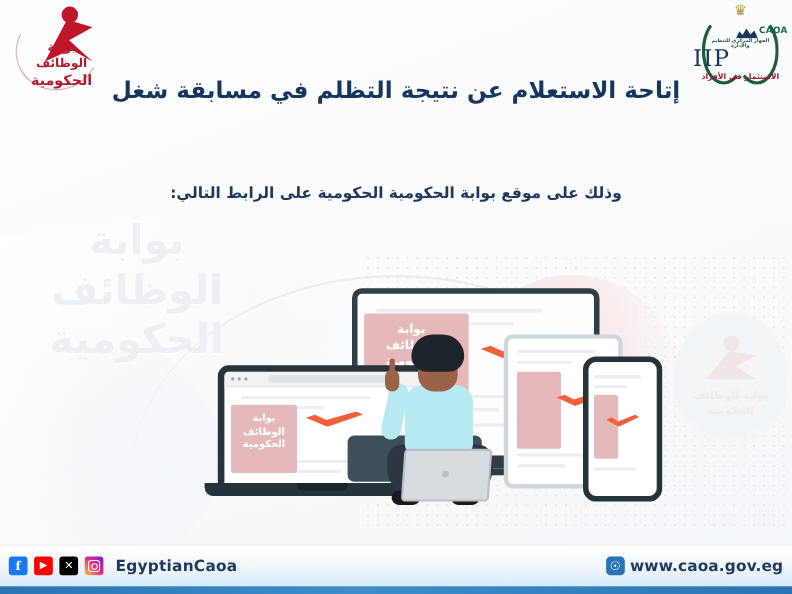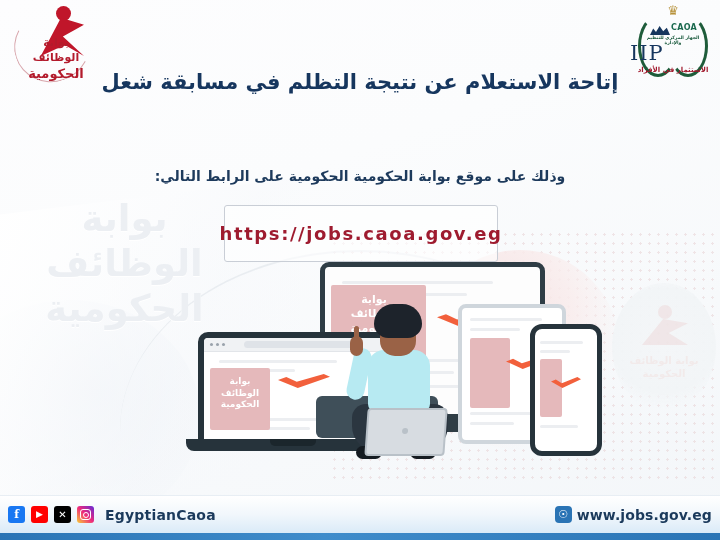--- a/index.html
+++ b/index.html
@@ -96,21 +96,21 @@
     text-align:center;line-height:14px;
   }
   .wreath{position:absolute;left:6px;top:12px;width:74px;height:56px;}
   .wreath .leafarc{
     position:absolute;top:0;width:34px;height:56px;border:3px solid #1e5c3a;
     border-radius:50%;
   }
   .wreath .la{left:2px;border-right-color:transparent;border-top-color:transparent;}
   .wreath .lb{right:2px;border-left-color:transparent;border-top-color:transparent;}
   .logo-right .caoa-mark{
-    position:absolute;left:20px;top:20px;width:42px;height:13px;
+    position:absolute;left:39px;top:20px;width:42px;height:13px;
   }
   .logo-right .caoa-mark .mtn{
     position:absolute;left:0;top:1px;width:20px;height:11px;background:#16365e;
     clip-path:polygon(0 100%,16% 40%,30% 72%,48% 18%,66% 66%,84% 34%,100% 100%);
   }
   .logo-right .caoa-mark .ctxt{
     position:absolute;left:21px;top:0;font-size:8px;font-weight:700;color:#1b6a4f;letter-spacing:.3px;
   }
   .logo-right .sub-ar{
     position:absolute;left:8px;top:32px;width:70px;text-align:center;direction:rtl;
@@ -358,23 +358,20 @@
       <div class="ctxt">CAOA</div>
     </div>
     <div class="sub-ar">الجهاز المركزي للتنظيم والإدارة</div>
     <div class="iip">IIP</div>
     <div class="motto">الاستثمار في الأفراد</div>
   </div>
 
   <div class="h-line2">إتاحة الاستعلام عن نتيجة التظلم في مسابقة شغل</div>
   <div class="h-line4">وذلك على موقع بوابة الحكومية الحكومية على الرابط التالي:</div>
 
-  <div class="url-box">
-    <span class="url-text">https://jobs.caoa.gov.eg</span>
-  </div>
 
   <div class="illus">
 
     <div class="swoosh"></div>
     <div class="spark" style="left:176px;top:8px;width:2px;height:13px;"></div>
     <div class="spark" style="left:190px;top:4px;width:2px;height:16px;"></div>
     <div class="spark" style="left:204px;top:9px;width:2px;height:12px;"></div>
 
     <div class="monitor">
       <div class="bezel">
@@ -474,18 +471,18 @@
       <span class="sicon s-fb">f</span>
       <span class="sicon s-yt">▶</span>
       <span class="sicon s-x">✕</span>
       <span class="sicon s-ig">
           <span class="sq"></span>
         </span>
       <span class="handle">EgyptianCaoa</span>
     </div>
     <div class="site">
       <span class="globe">☉</span>
-      <span class="site-url">www.jobs.gov.eg</span>
+      <span class="site-url">www.caoa.gov.eg</span>
     </div>
     <div class="strip"></div>
   </div>
 
 </div>
 
 </body></html>

